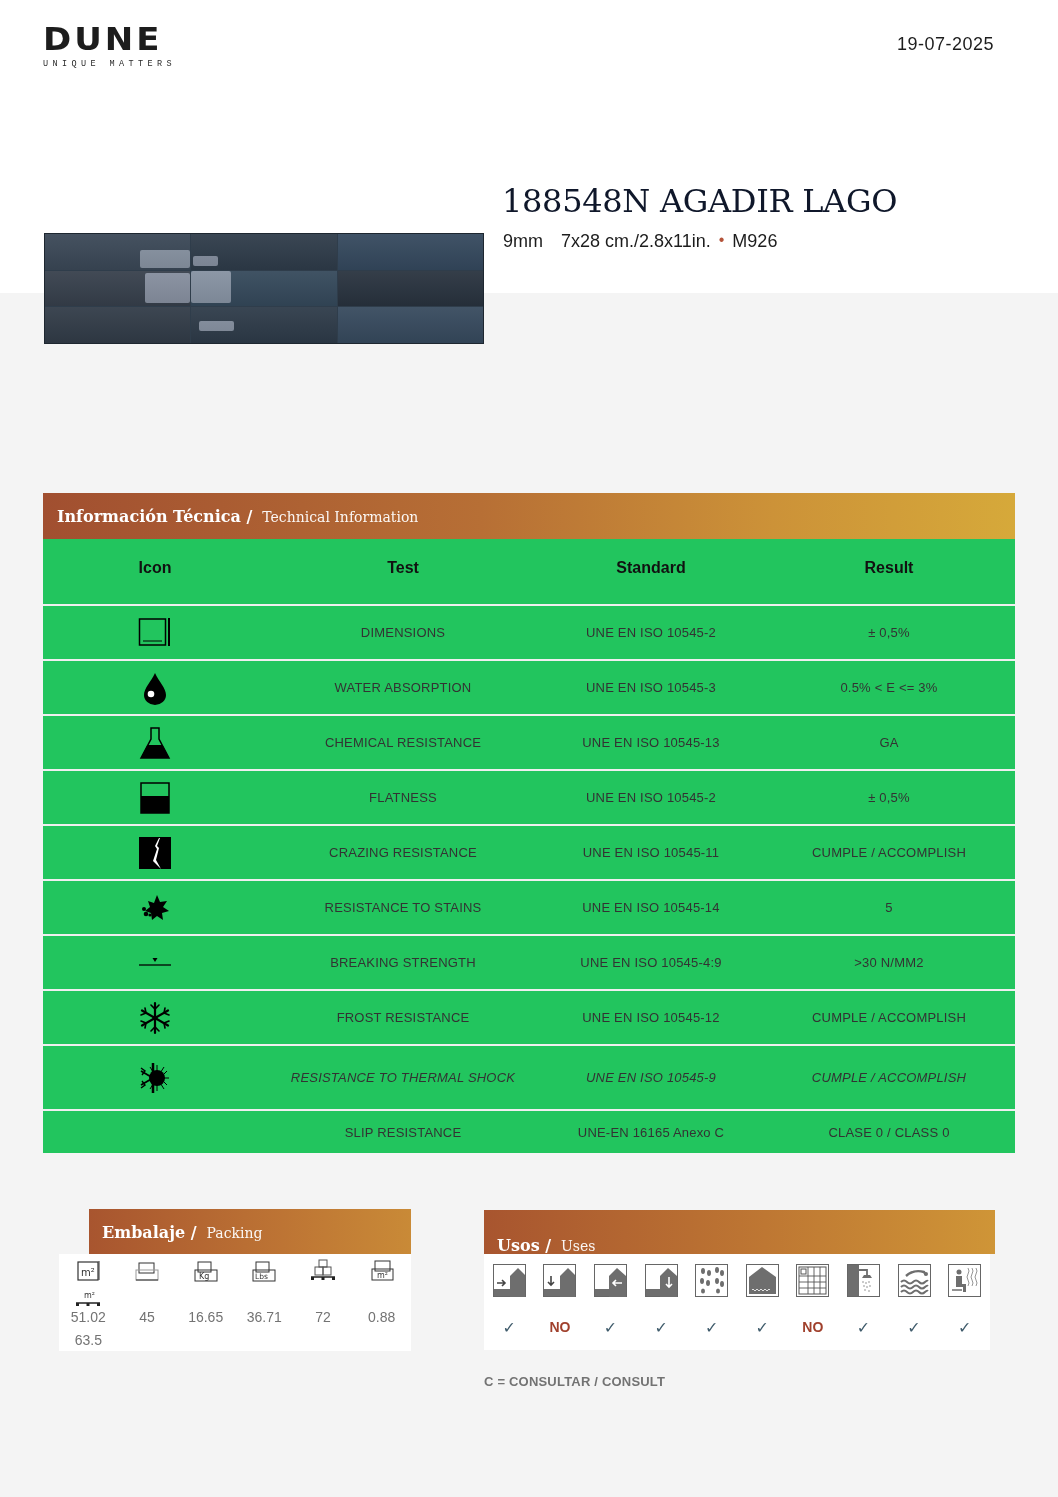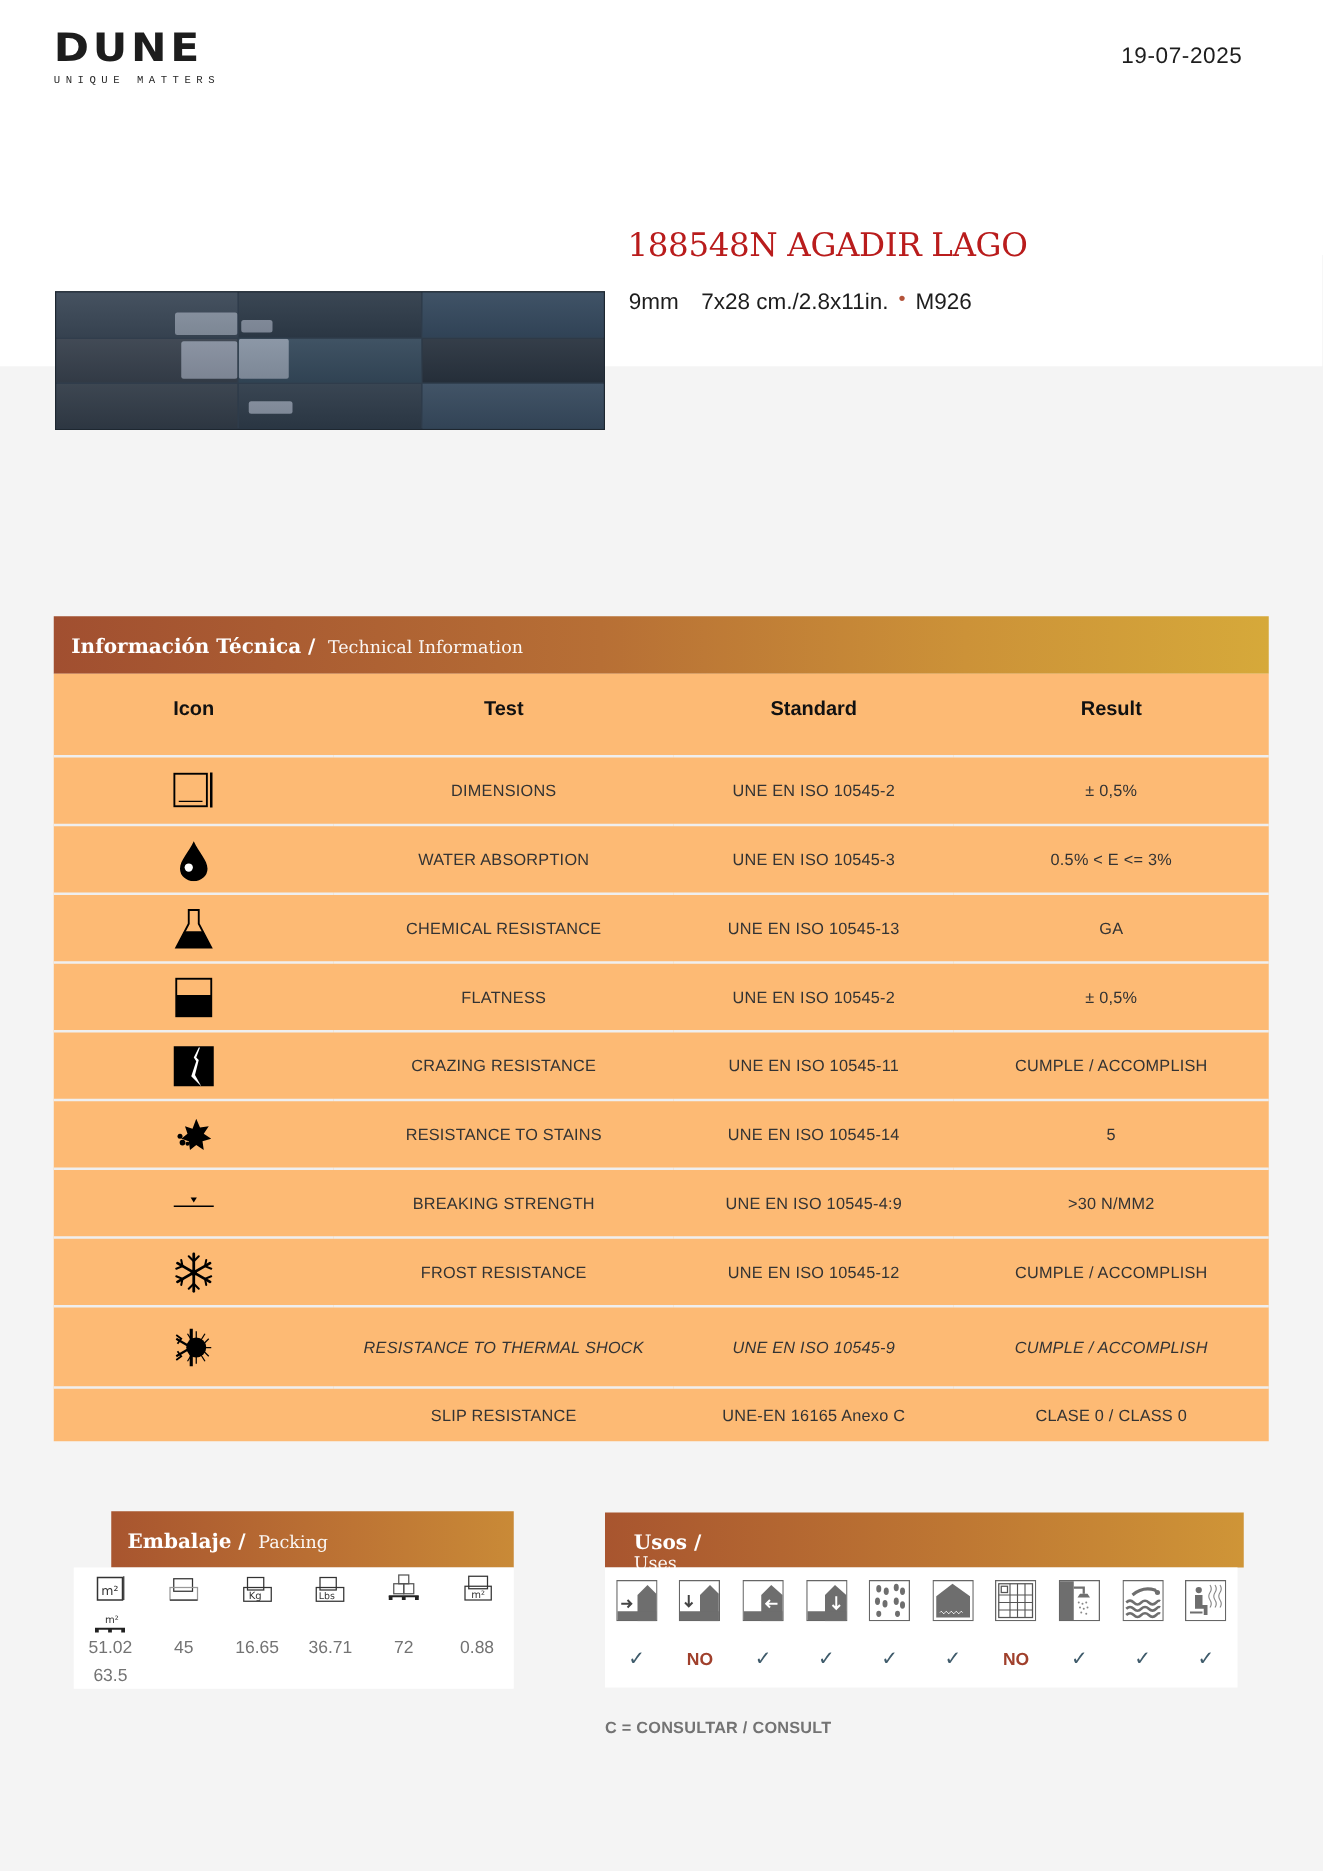--- a/index.html
+++ b/index.html
@@ -38,42 +38,42 @@
     gap: 1px; border: 1px solid #1e2730;
   }
   .tile { position: relative; overflow: hidden; }
   .tile::after {
     content: ""; position: absolute; inset: 0;
     background: linear-gradient(180deg, rgba(255,255,255,0.06), rgba(0,0,0,0.08));
   }
   .gloss { position: absolute; background: rgba(160,170,185,0.75); border-radius: 2px; }
   .product-title {
     position: absolute; left: 502px; top: 182px;
-    font-family: "DejaVu Serif", serif; font-size: 26px; color: #b91c1c;
+    font-family: "DejaVu Serif", serif; font-size: 32px; color: #0f172a;
     letter-spacing: -0.3px;
   }
   .product-specs {
     position: absolute; left: 503px; top: 231px;
     font-size: 18px; color: #1d1d1d; display: flex; align-items: flex-start; gap: 0;
     white-space: nowrap;
   }
   .spec-thick { margin-right: 18px; }
   .spec-dim { margin-right: 8px; }
   .spec-dot { color: #b4533a; margin-right: 8px; font-size: 16px; }
   
   .bar {
     display: flex; align-items: baseline; color: #fff;
     background: linear-gradient(90deg, #a14f30 0%, #b76f35 45%, #cc9238 75%, #d6a93a 100%);
   }
   .bar .es { font-family: "DejaVu Serif", serif; font-weight: bold; font-size: 16px; }
   .bar .en { font-family: "DejaVu Serif", serif; font-size: 14px; margin-left: 10px; opacity: 0.95; }
   
   .tech { position: absolute; left: 43px; top: 493px; width: 972px; }
   .tech .bar { height: 46px; padding: 14px 0 0 14px; }
-  .tech table { width: 972px; border-collapse: collapse; background: #fdba74; table-layout: fixed; }
+  .tech table { width: 972px; border-collapse: collapse; background: #22c55e; table-layout: fixed; }
   .tech th {
     height: 66px; font-size: 16px; font-weight: bold; color: #111;
     border-bottom: 2px solid #efefef; padding-bottom: 8px;
   }
   .tech td {
     text-align: center; font-size: 13px; color: #333; letter-spacing: 0.2px;
     border-bottom: 2px solid #efefef; height: 55px;
   }
   .tech tr.tall td { height: 65px; line-height: 22px; font-style: italic; }
   .tech tr.short td { height: 43px; border-bottom: none; }
@@ -82,21 +82,21 @@
   
   .pack { position: absolute; left: 59px; top: 1209px; width: 352px; }
   .pack .bar { height: 45px; padding: 14px 0 0 13px; background: linear-gradient(90deg, #a8552f 0%, #bd7434 60%, #c98a37 100%); margin-left: 30px; }
   .pack-body { background: #fff; height: 97px; }
   .grid7 { display: grid; grid-template-columns: repeat(6, 1fr); }
   .pack-icons { height: 52px; align-items: center; justify-items: center; padding-top: 4px; }
   .pack-vals { height: 45px; align-items: center; justify-items: center; font-size: 14px; color: #737373; }
   .picon { width: 26px; height: 26px; }
   
   .uses { position: absolute; left: 484px; top: 1210px; width: 511px; }
-  .uses .bar { height: 44px; padding: 14px 0 0 13px; background: linear-gradient(90deg, #a8552f 0%, #be7733 55%, #cf9537 100%); flex-direction: column; }
+  .uses .bar { height: 44px; padding: 26px 0 0 13px; background: linear-gradient(90deg, #a8552f 0%, #be7733 55%, #cf9537 100%); }
   .uses-body { background: #fff; width: 506px; height: 96px; }
   .grid10 { display: grid; grid-template-columns: repeat(10, 50.6px); }
   .uses-icons { height: 50px; align-items: center; justify-items: center; padding-top: 3px; }
   .uses-vals { height: 46px; align-items: center; justify-items: center; }
   .uicon { width: 33px; height: 33px; }
   .check { color: #3f5b6b; font-size: 16px; }
   .no { color: #a0402c; font-weight: bold; font-size: 14px; }
   .legend {
     position: absolute; left: 484px; top: 1374px;
     font-size: 13px; font-weight: bold; color: #737373; letter-spacing: 0.2px;

